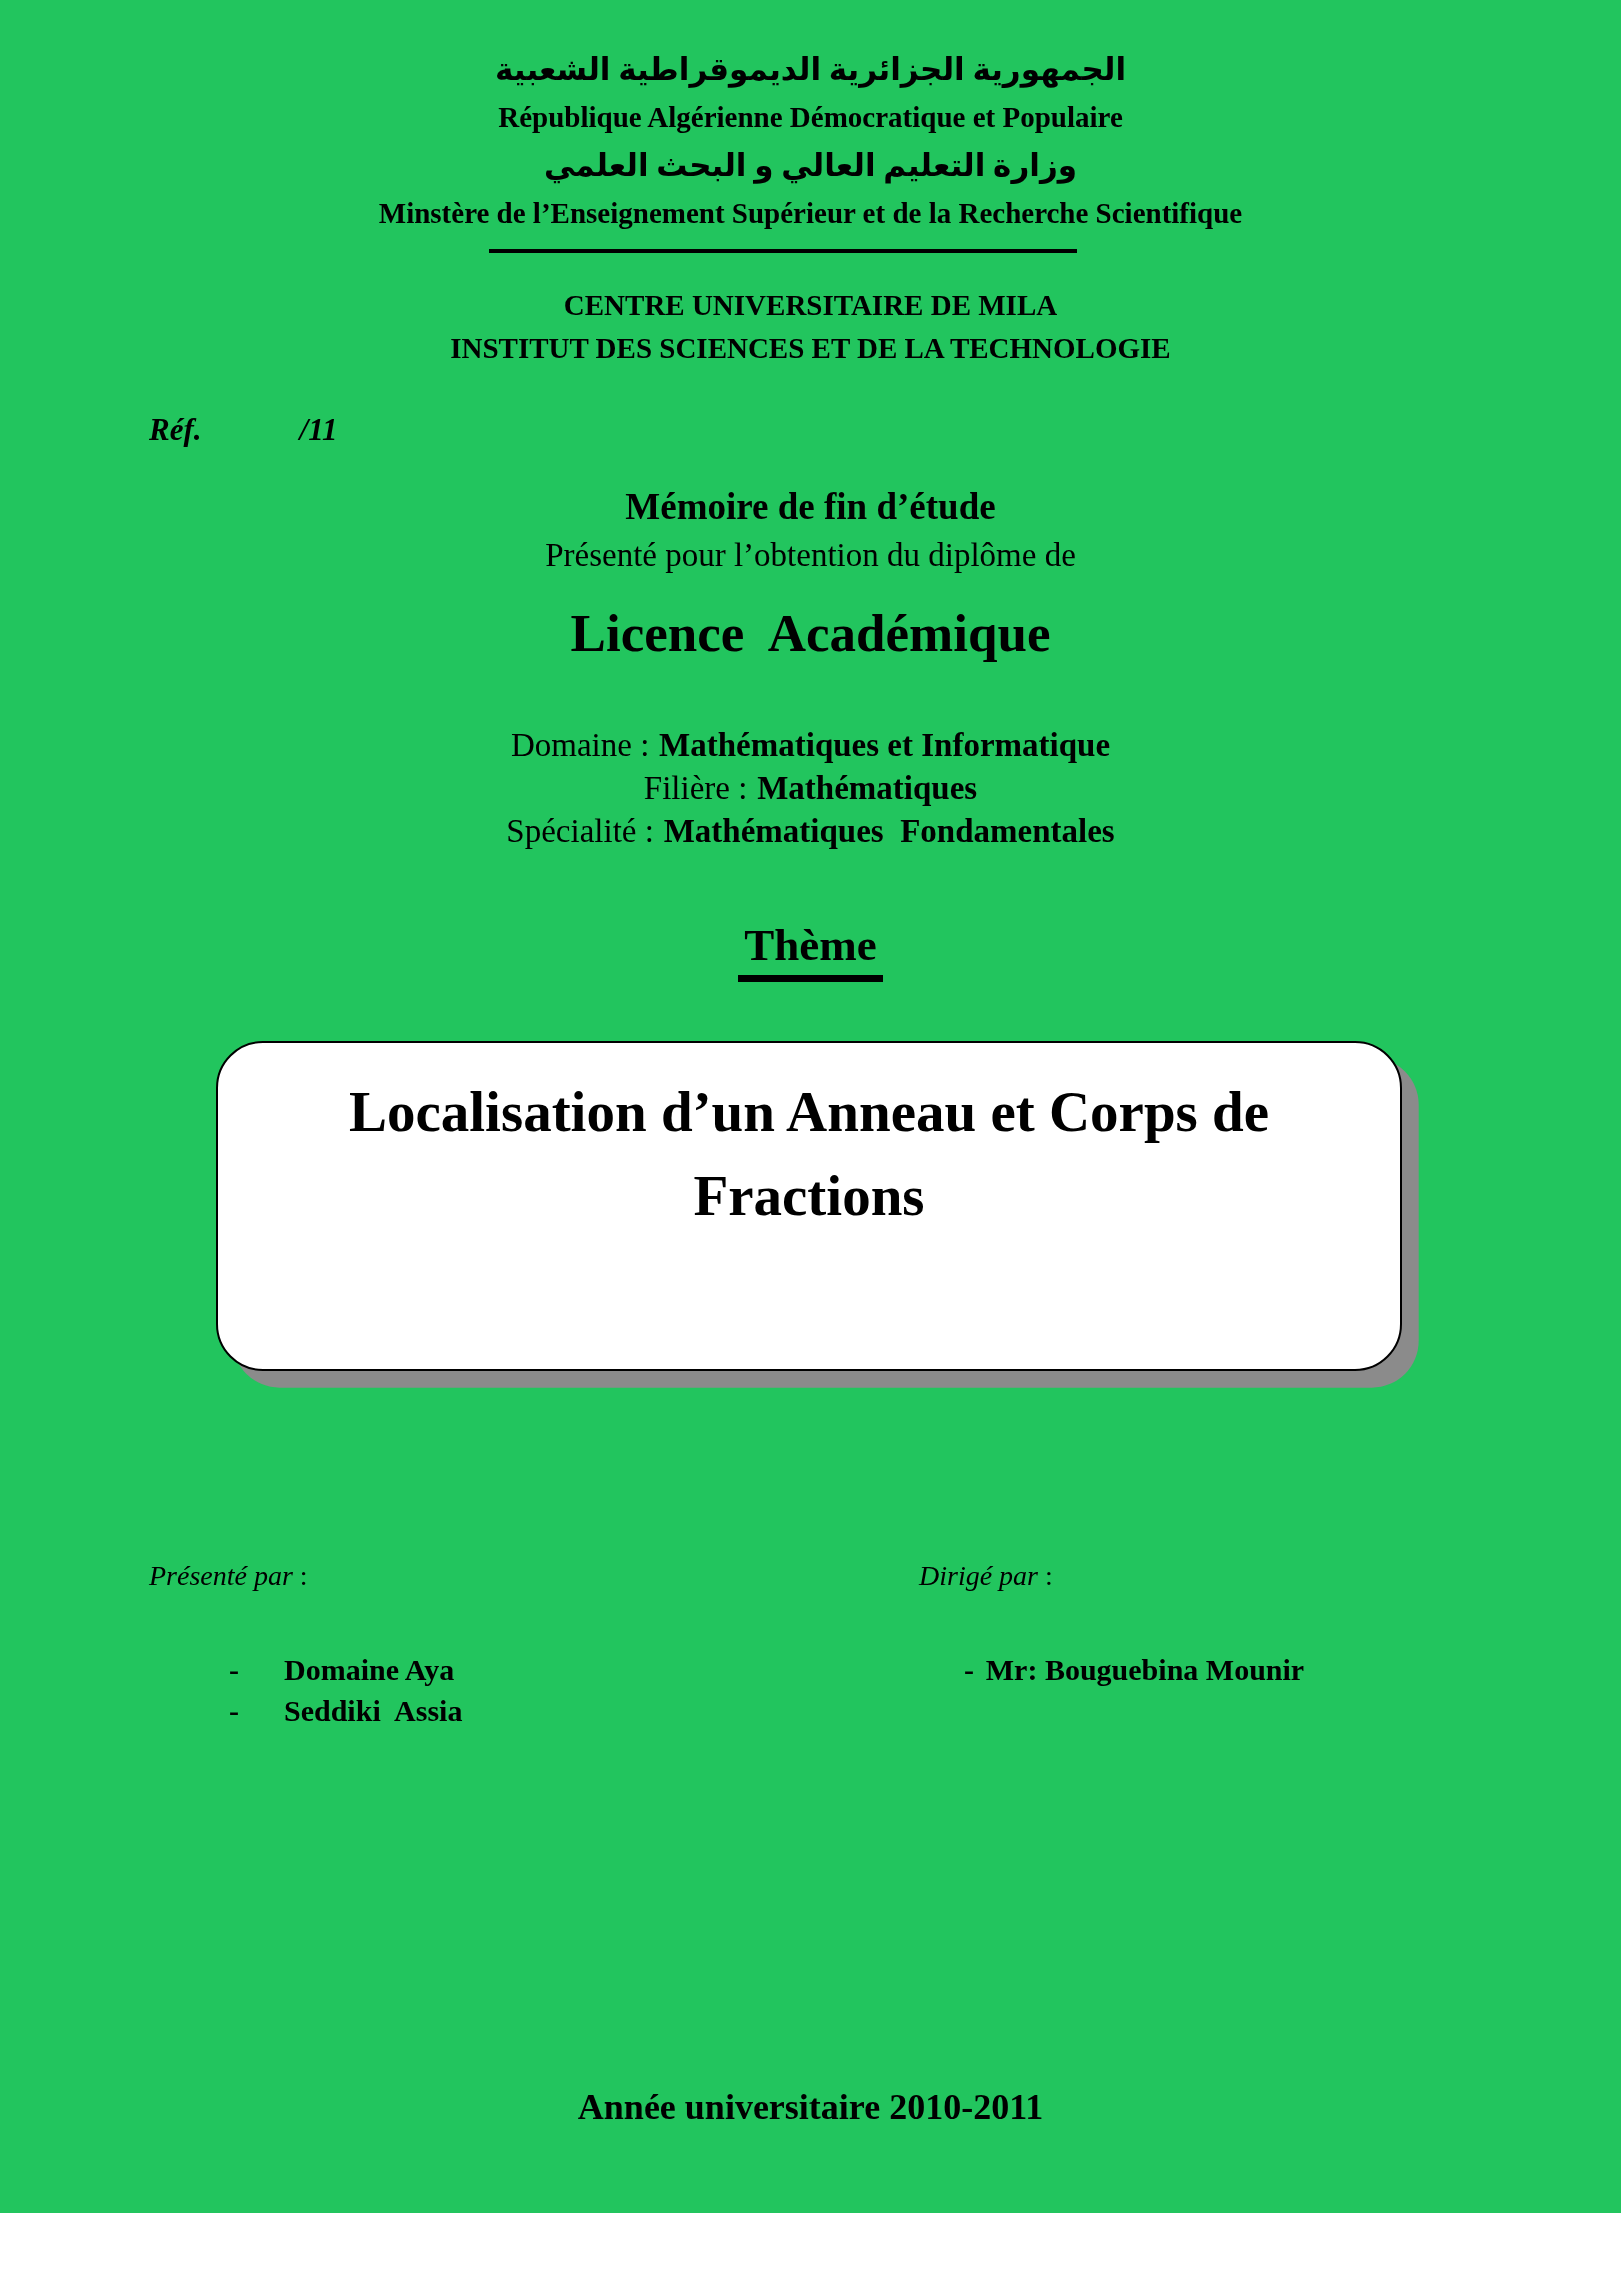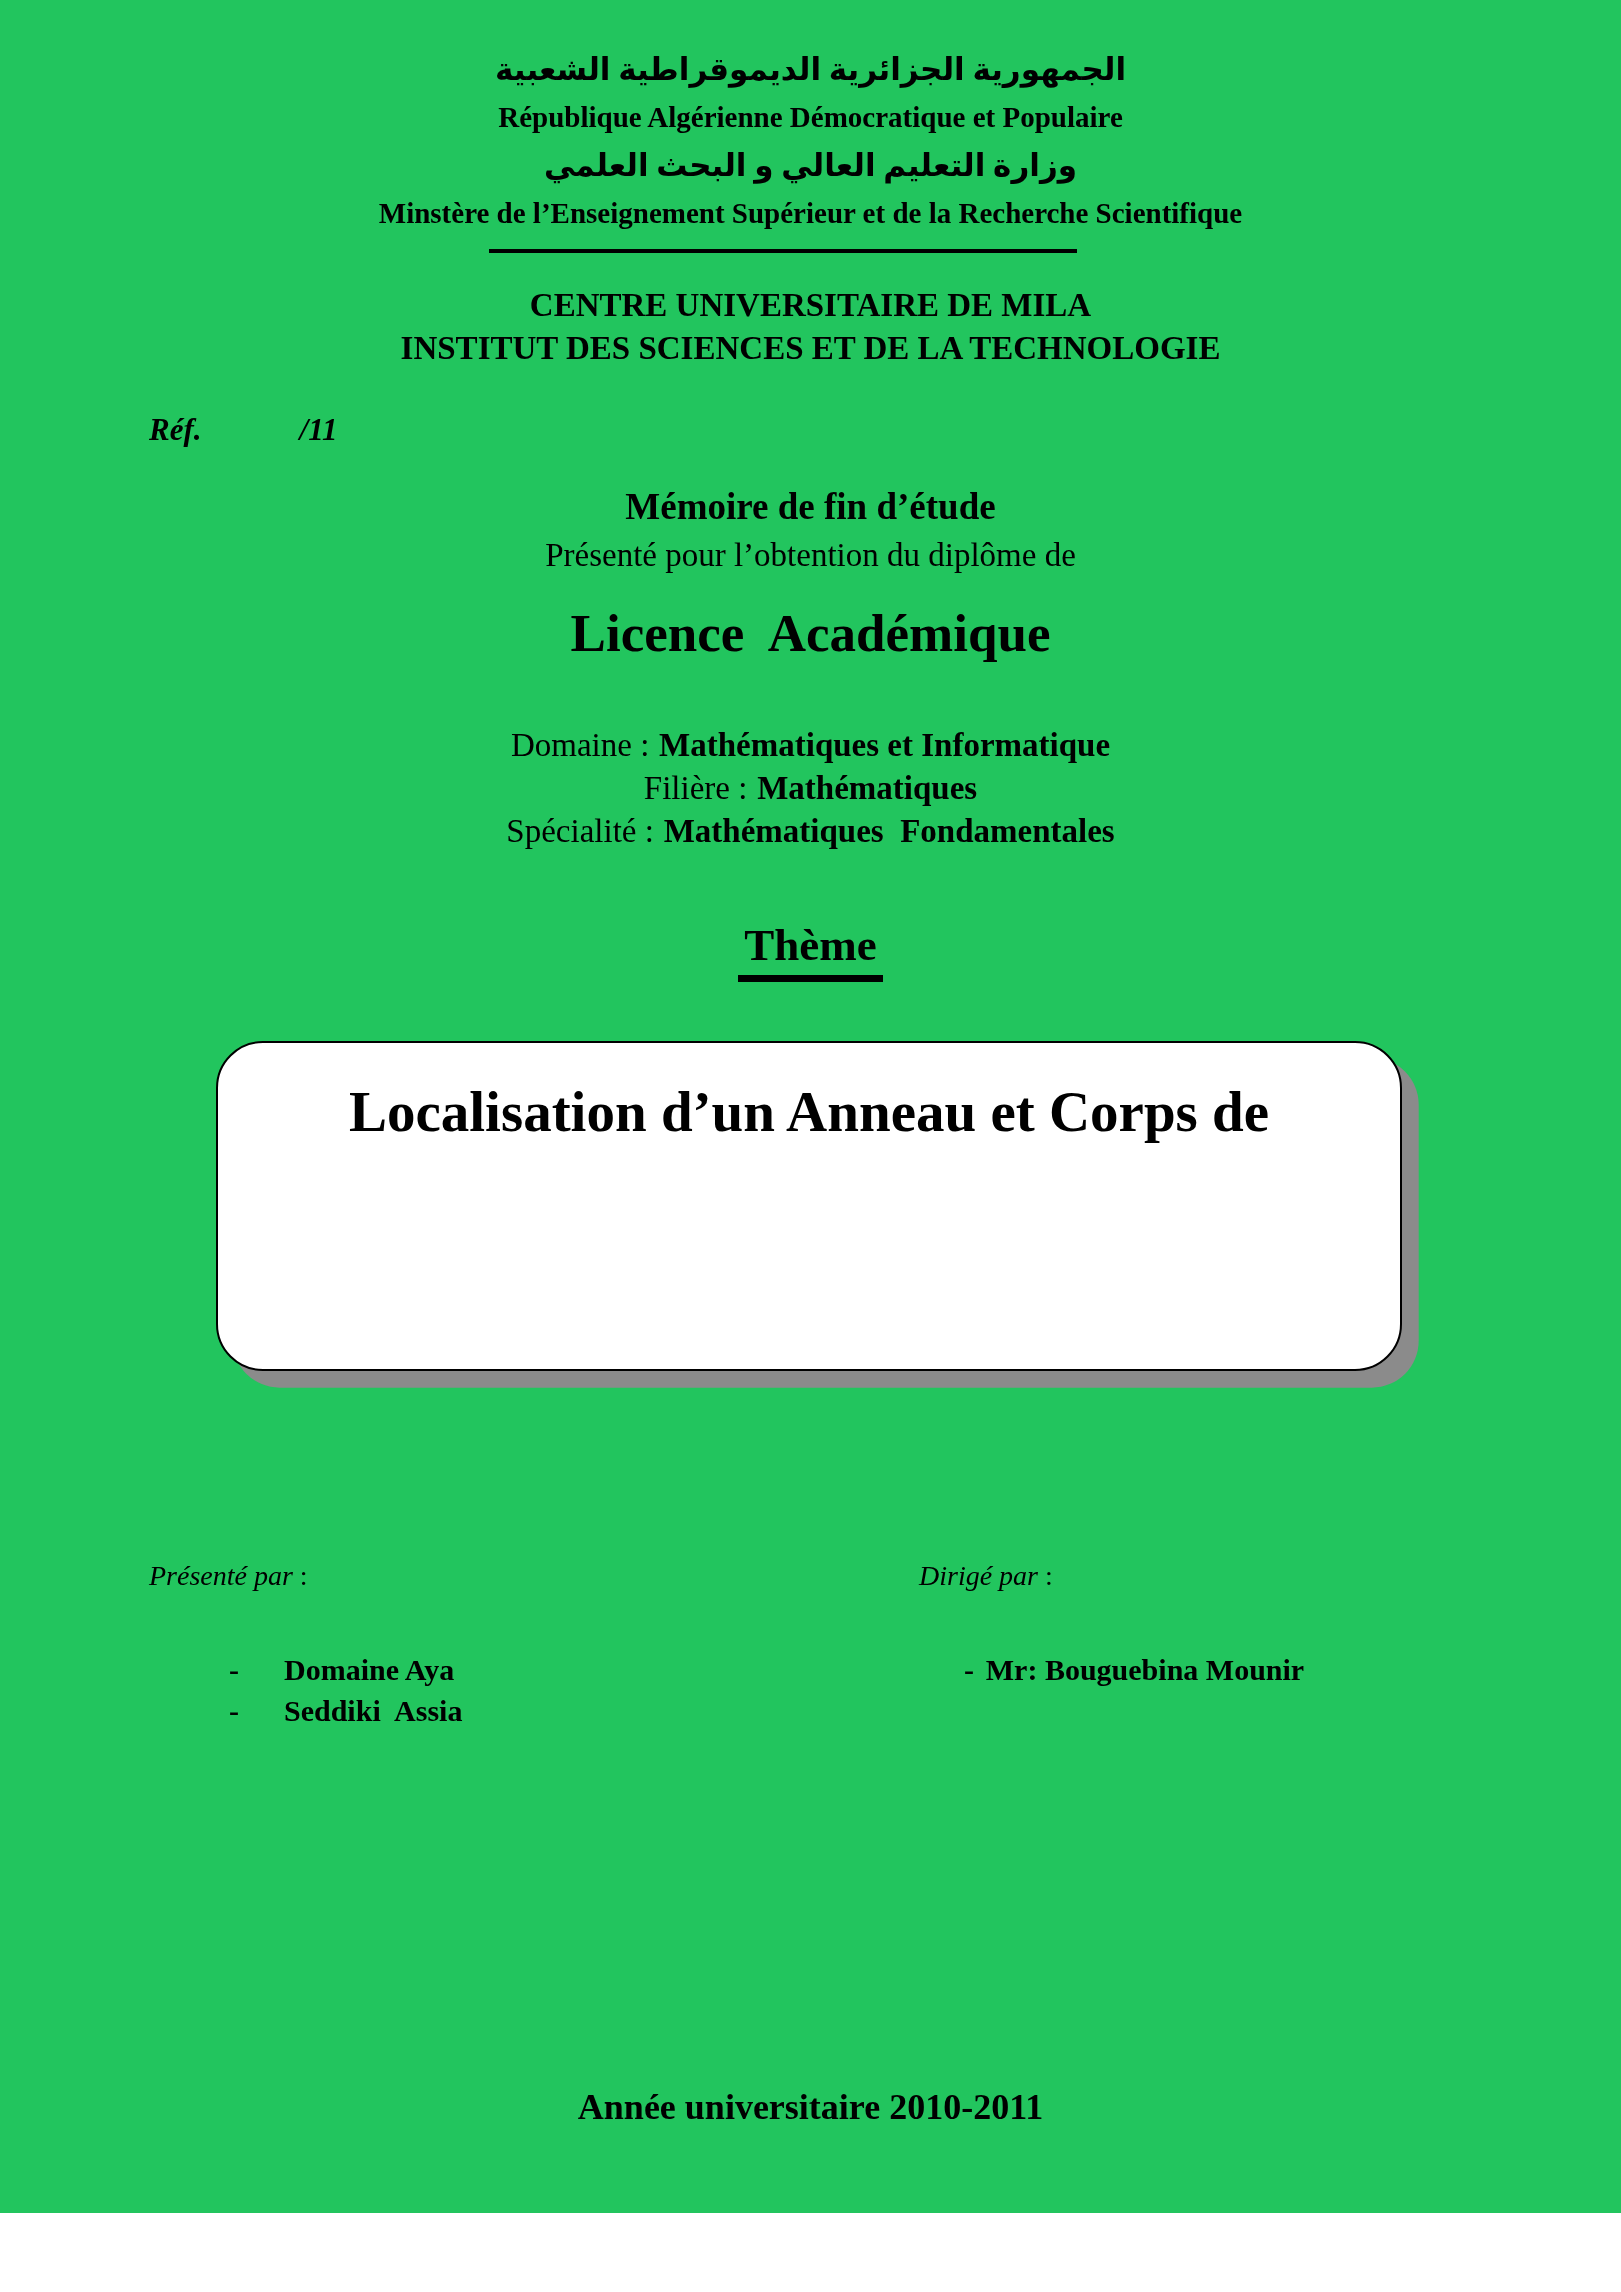--- a/index.html
+++ b/index.html
@@ -19,21 +19,21 @@
   .header{top:45px;}
   .arabic-line{font-size:31px;font-weight:bold;line-height:49px;font-family:"Liberation Serif","DejaVu Sans",sans-serif;}
   .fr-line{font-size:29px;font-weight:bold;line-height:47px;}
   .header-divider{
     width:588px;height:3.9px;background:#000;
     margin:11.8px auto 0 auto;position:relative;left:-27.4px;border:none;
   }
 
   
   .institution{top:284px;}
-  .inst-line{font-size:33px;font-weight:bold;line-height:43px;text-align:center;}
+  .inst-line{font-size:29px;font-weight:bold;line-height:43px;text-align:center;}
 
   
   .ref-line{position:absolute;top:412px;left:149px;font-size:31px;font-weight:bold;font-style:italic;}
   .ref-gap{display:inline-block;width:98px;}
 
   
   .memoire{top:480px;}
   .memoire-type{font-size:37px;font-weight:bold;line-height:53px;}
   .memoire-purpose{font-size:33px;line-height:45px;}
   .degree{top:603px;}
@@ -124,20 +124,21 @@
       <span class="prog-label">Spécialité :</span><span class="prog-value">Mathématiques  Fondamentales</span>
     </div>
   </div>
 
   <div class="block theme-heading-wrap center">
     <span class="theme-heading">Thème</span>
   </div>
 
   <div class="title-box">
     <div class="thesis-title">Localisation d’un Anneau et Corps de</div>
+    <div class="thesis-title">Fractions</div>
   </div>
 
   <div class="credit-label presented-label">
     <span>Présenté par</span><span class="credit-colon"> :</span>
   </div>
   <div class="credit-label directed-label">
     <span>Dirigé par</span><span class="credit-colon"> :</span>
   </div>
 
   <div class="authors">

